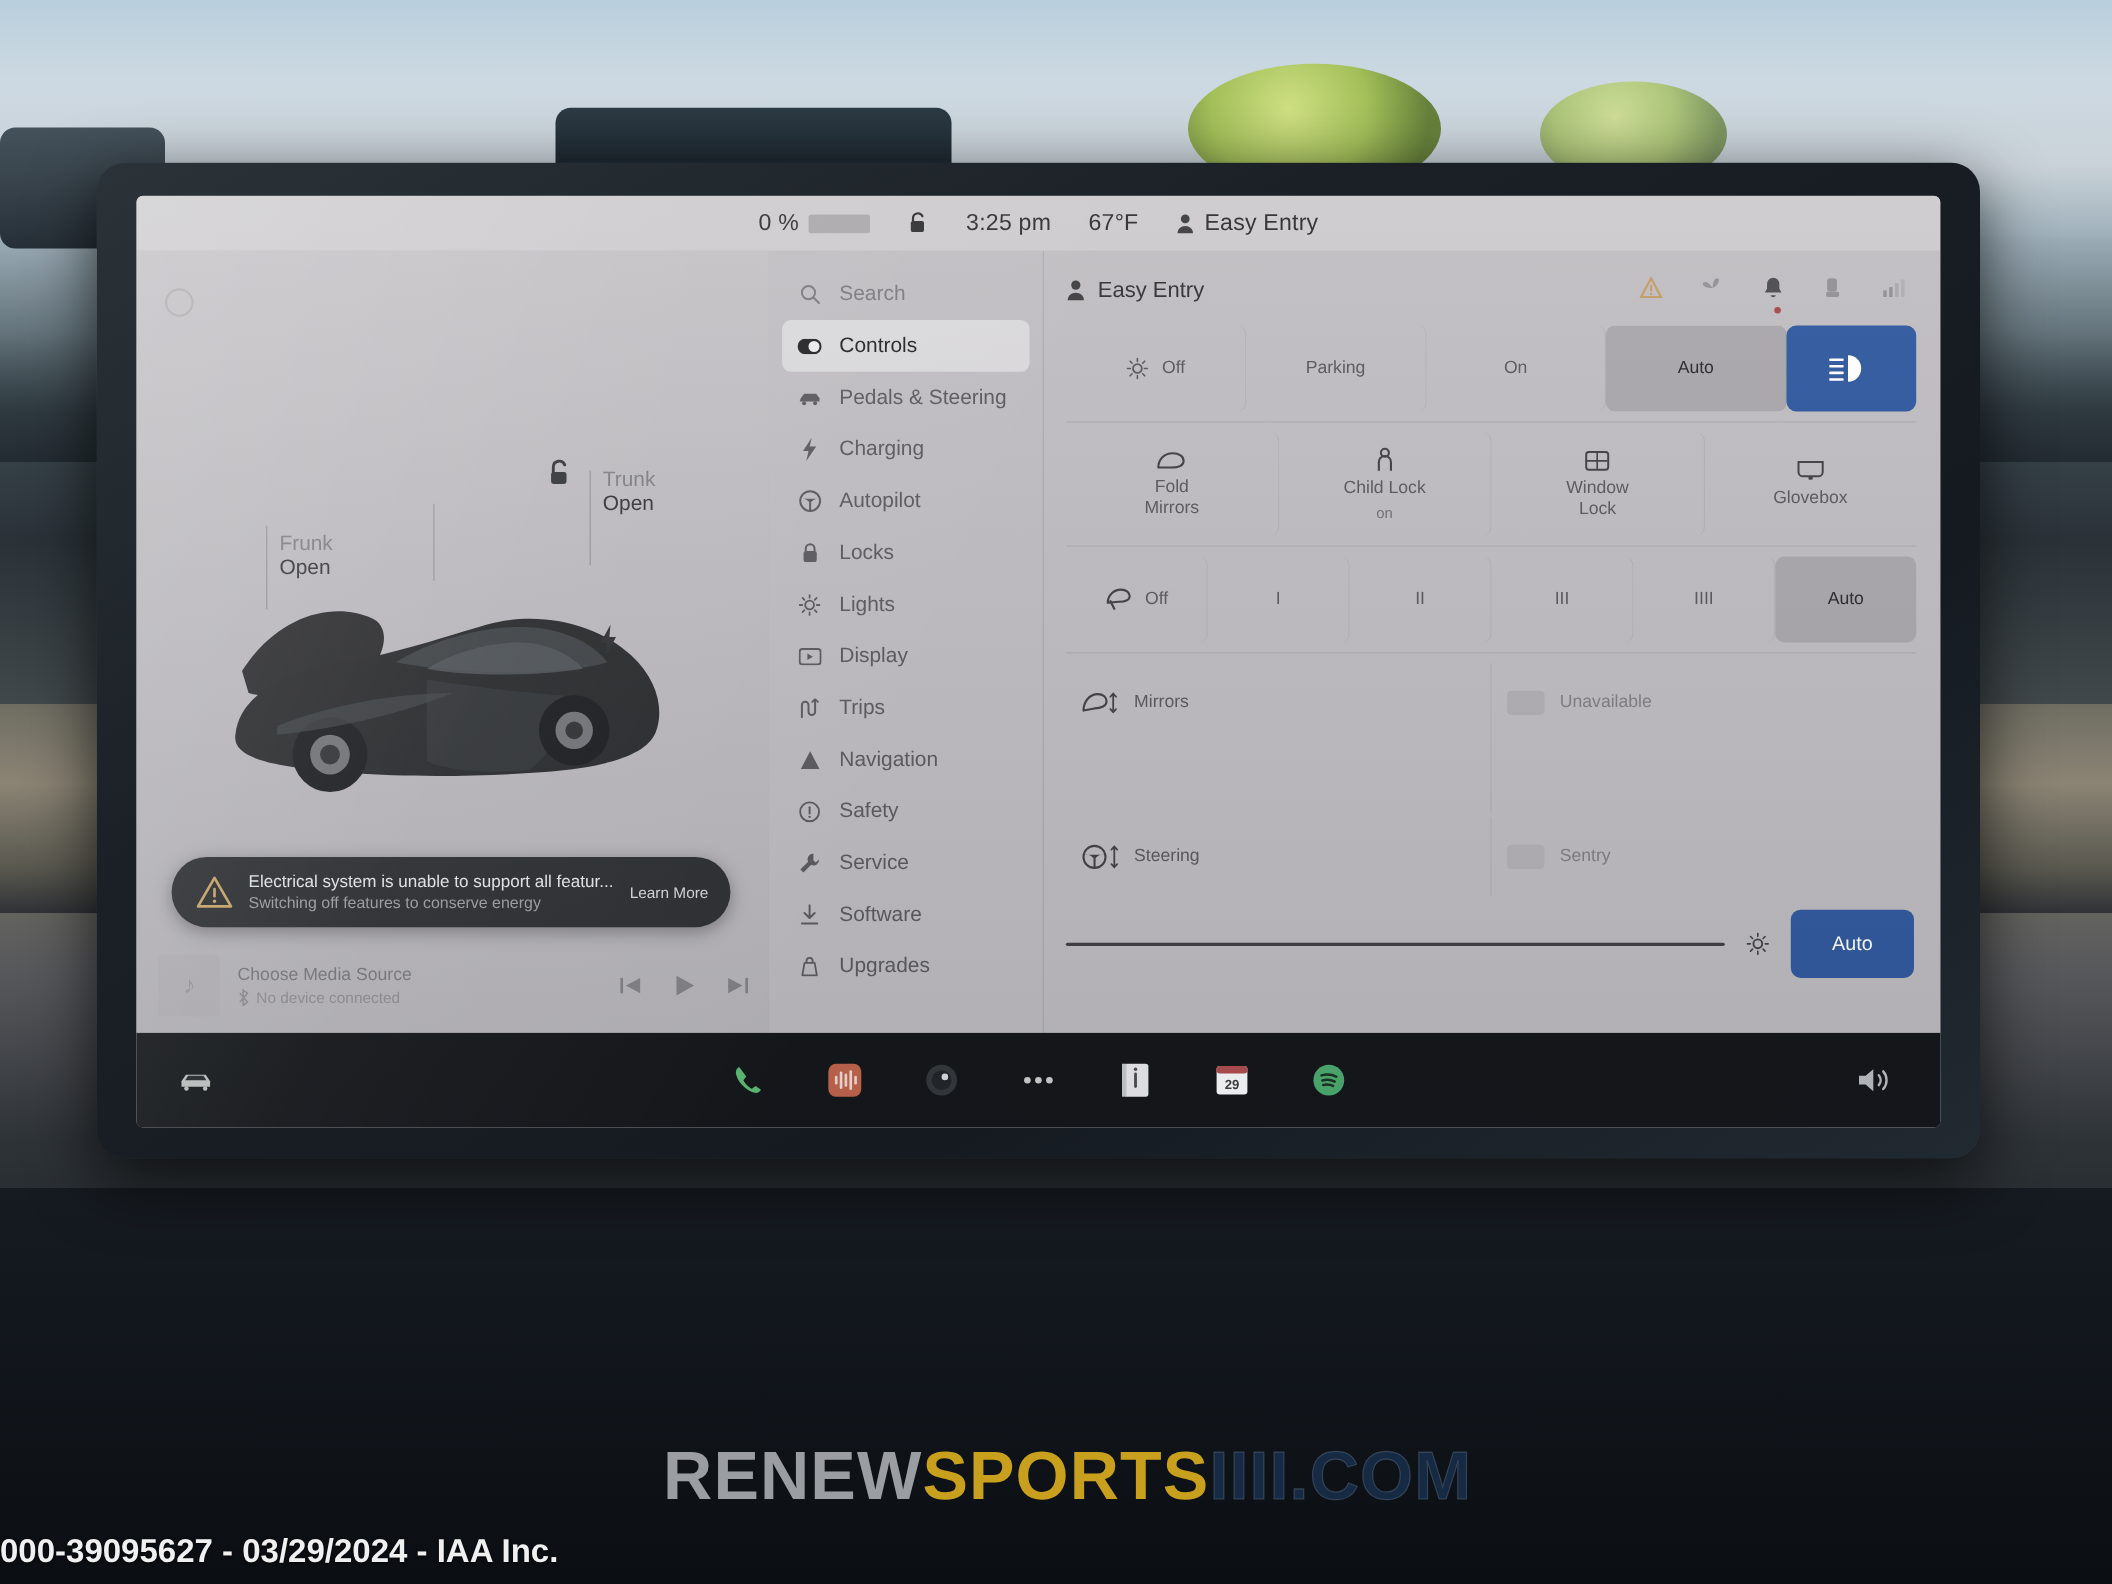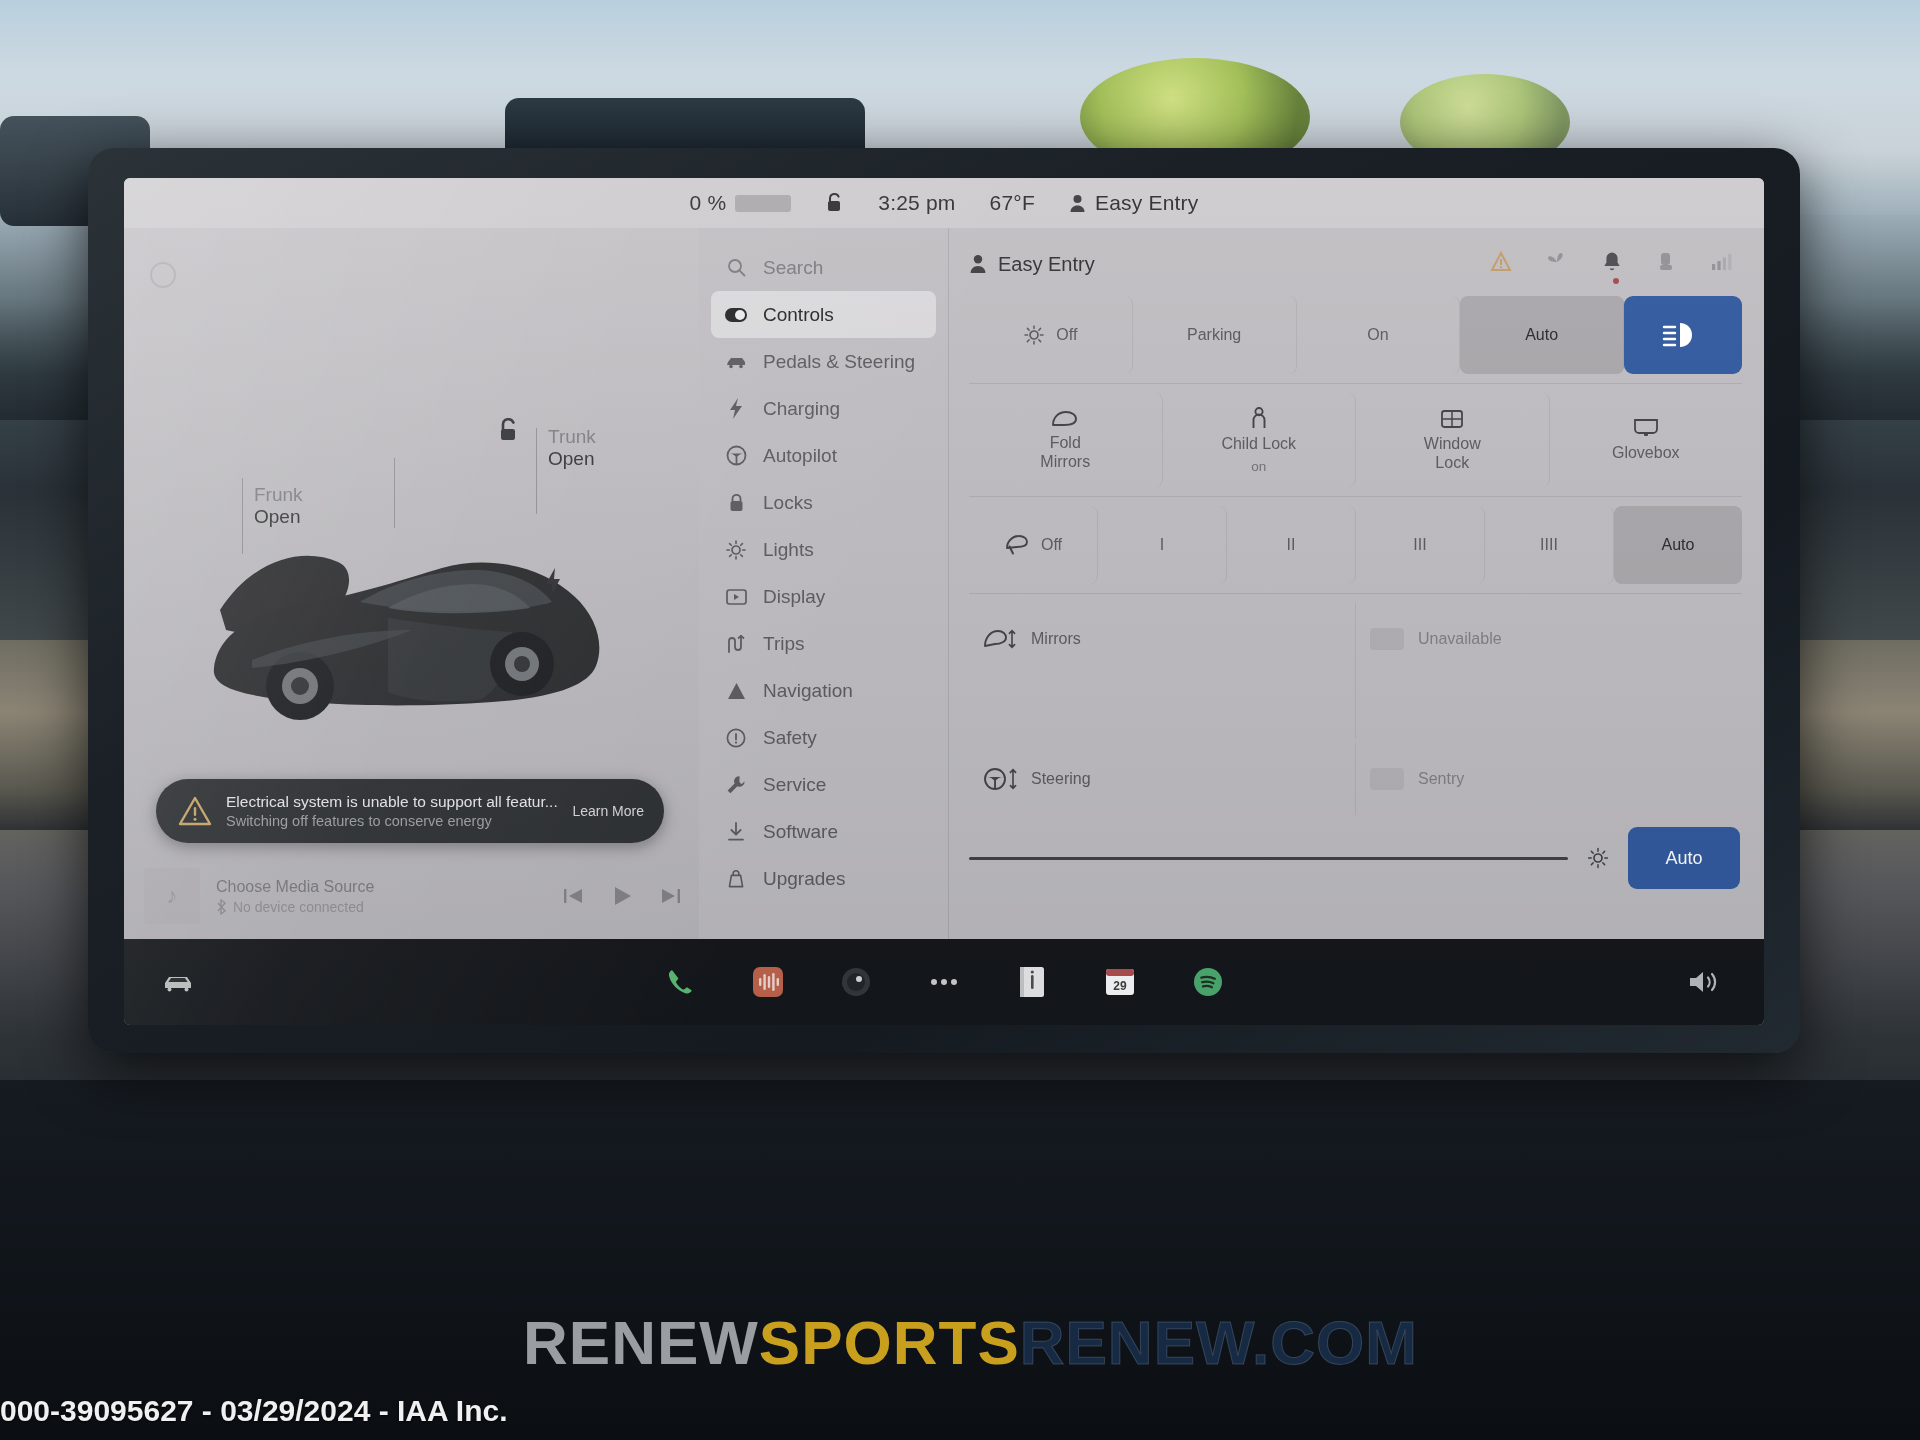--- a/index.html
+++ b/index.html
@@ -768,15 +768,15 @@
               <path d="M3 10h6l7-6v20l-7-6H3z" fill="#b8bec2"></path>
               <path d="M21 9.5a7 7 0 0 1 0 9M25 6a12 12 0 0 1 0 16" stroke="#b8bec2" stroke-width="2.2" fill="none" stroke-linecap="round"></path>
             </svg>
         </span>
       </div>
     </div>
   </div>
 </div>
 
 <div id="watermark">
-  <span class="w1">RENEW</span><span class="w2">SPORTS</span><span class="w3">RENEW.COM</span>
+  <span class="w1">RENEW</span><span class="w2">SPORTS</span><span class="w3">IIII.COM</span>
 </div>
 <div id="footer-line">000-39095627 - 03/29/2024 - IAA Inc.</div>
 
 </body></html>

